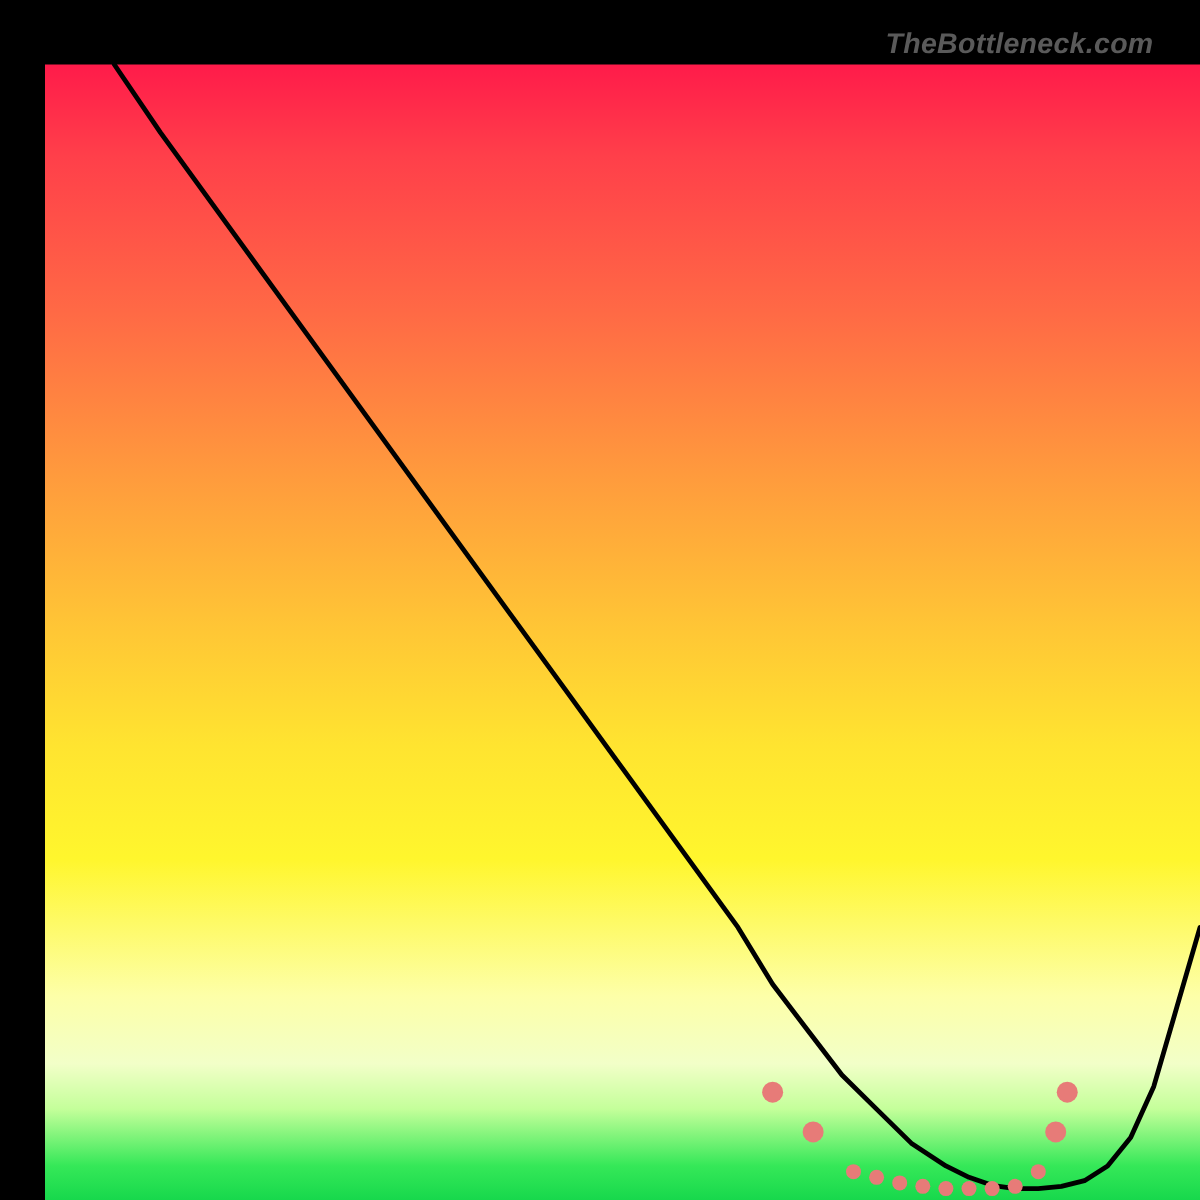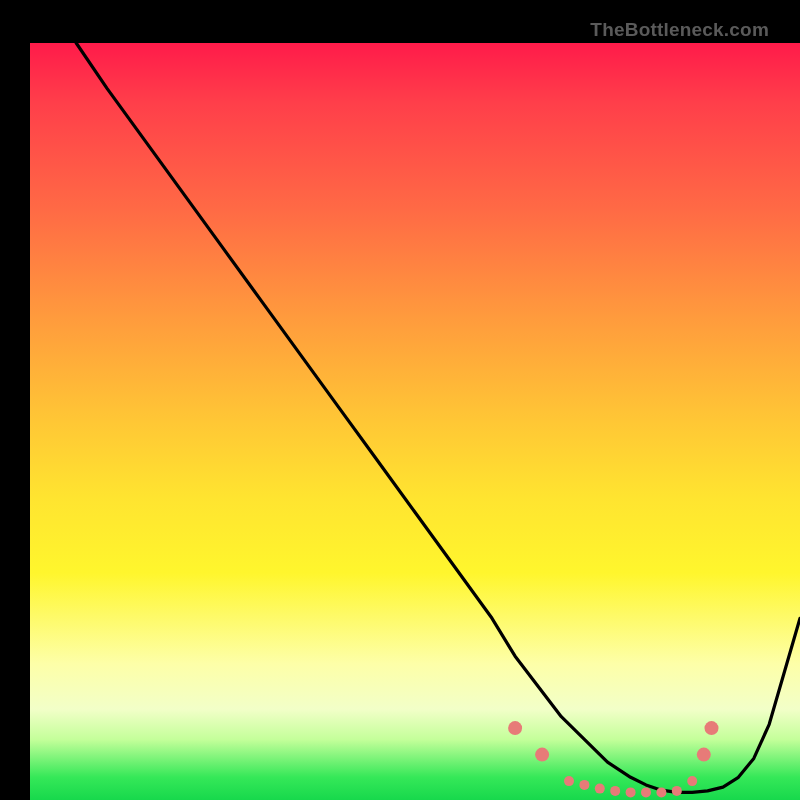--- a/index.html
+++ b/index.html
@@ -11,20 +11,21 @@
     overflow: hidden;
     font-family: Arial, Helvetica, sans-serif;
   }
   .frame {
     position: absolute;
     left: 15px;
     top: 15px;
     width: 770px;
     height: 770px;
     background: #000;
+    font-style: italic;
   }
   .plot-area {
     position: absolute;
     left: 15px;
     top: 28px;
     width: 770px;
     height: 757px;
     
     background: linear-gradient(
       to bottom,

